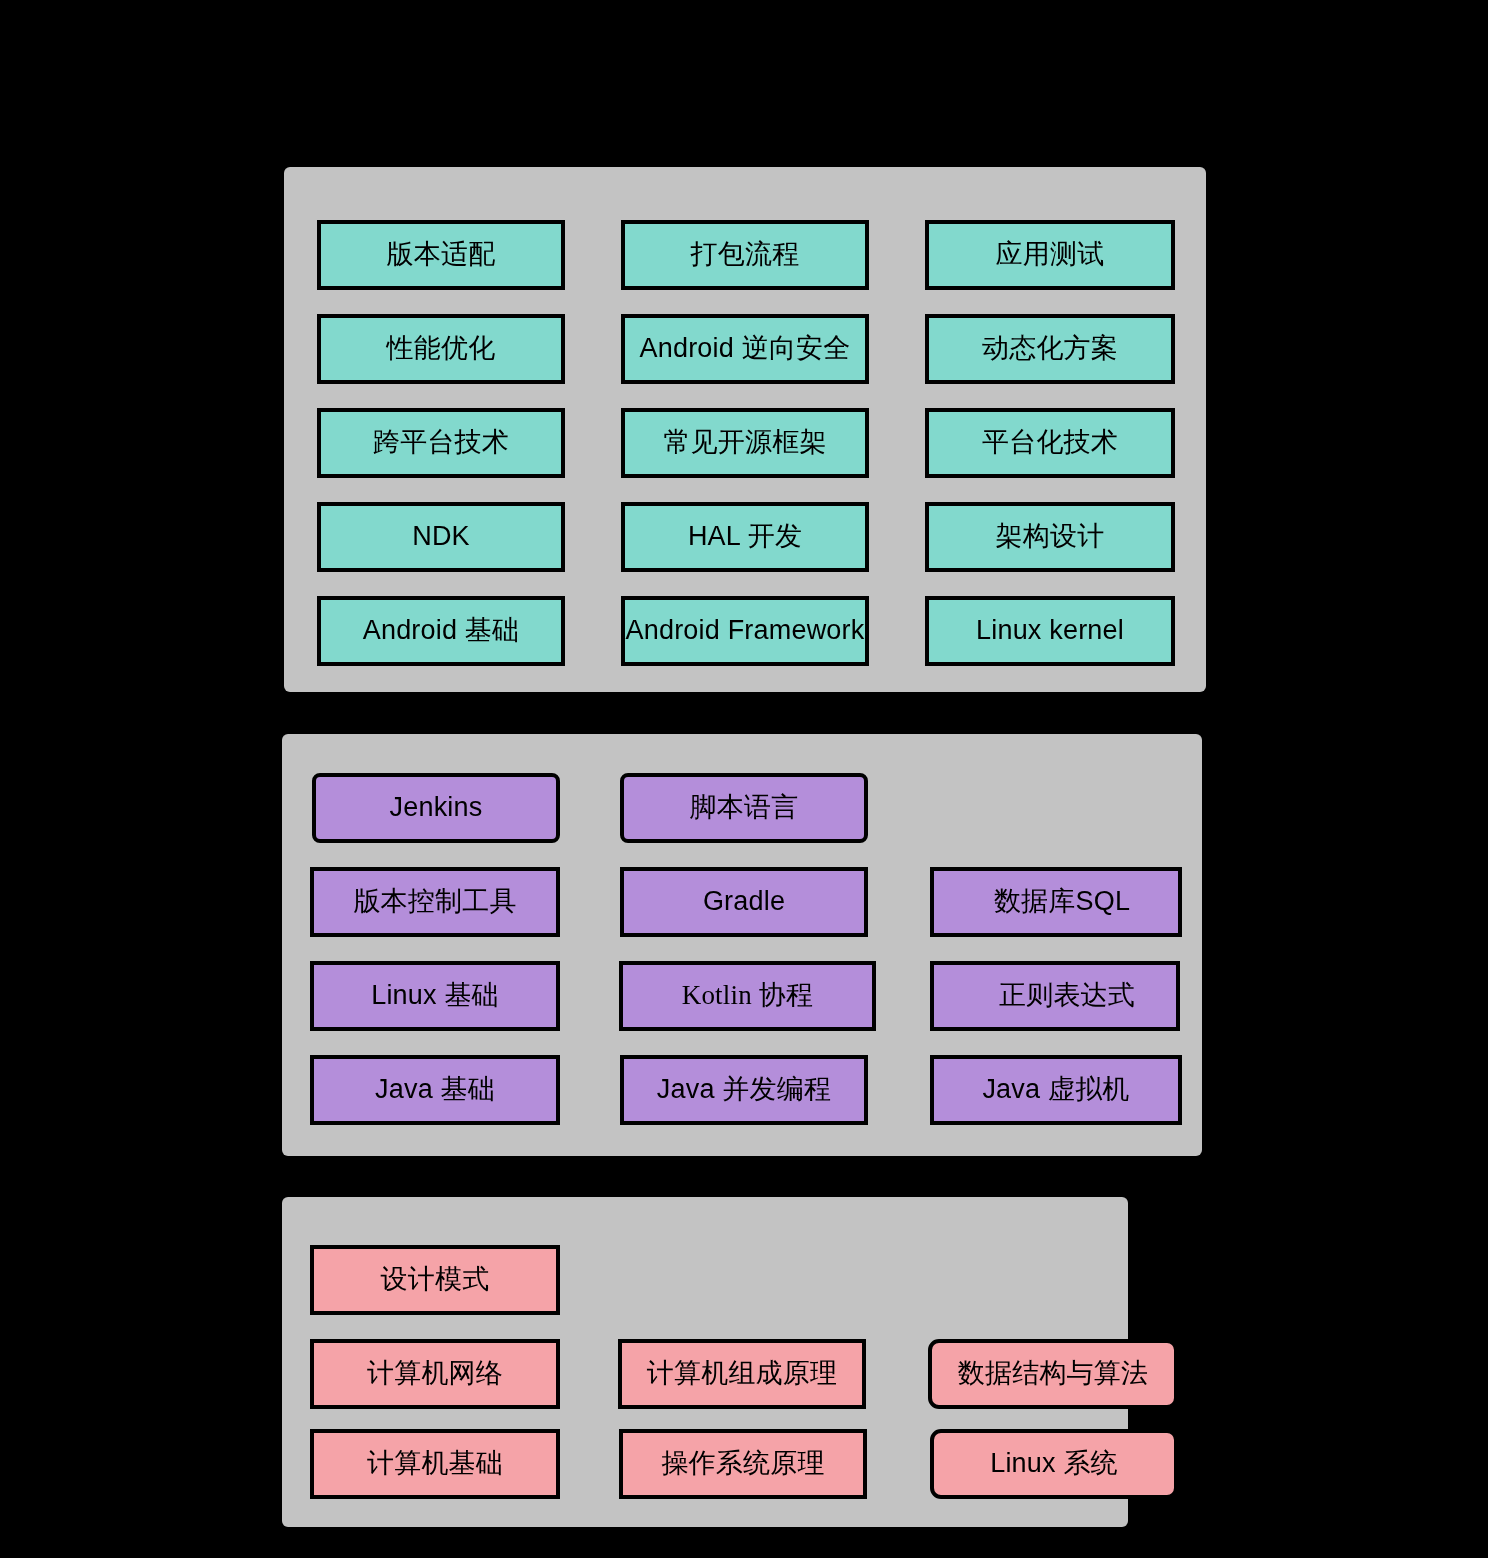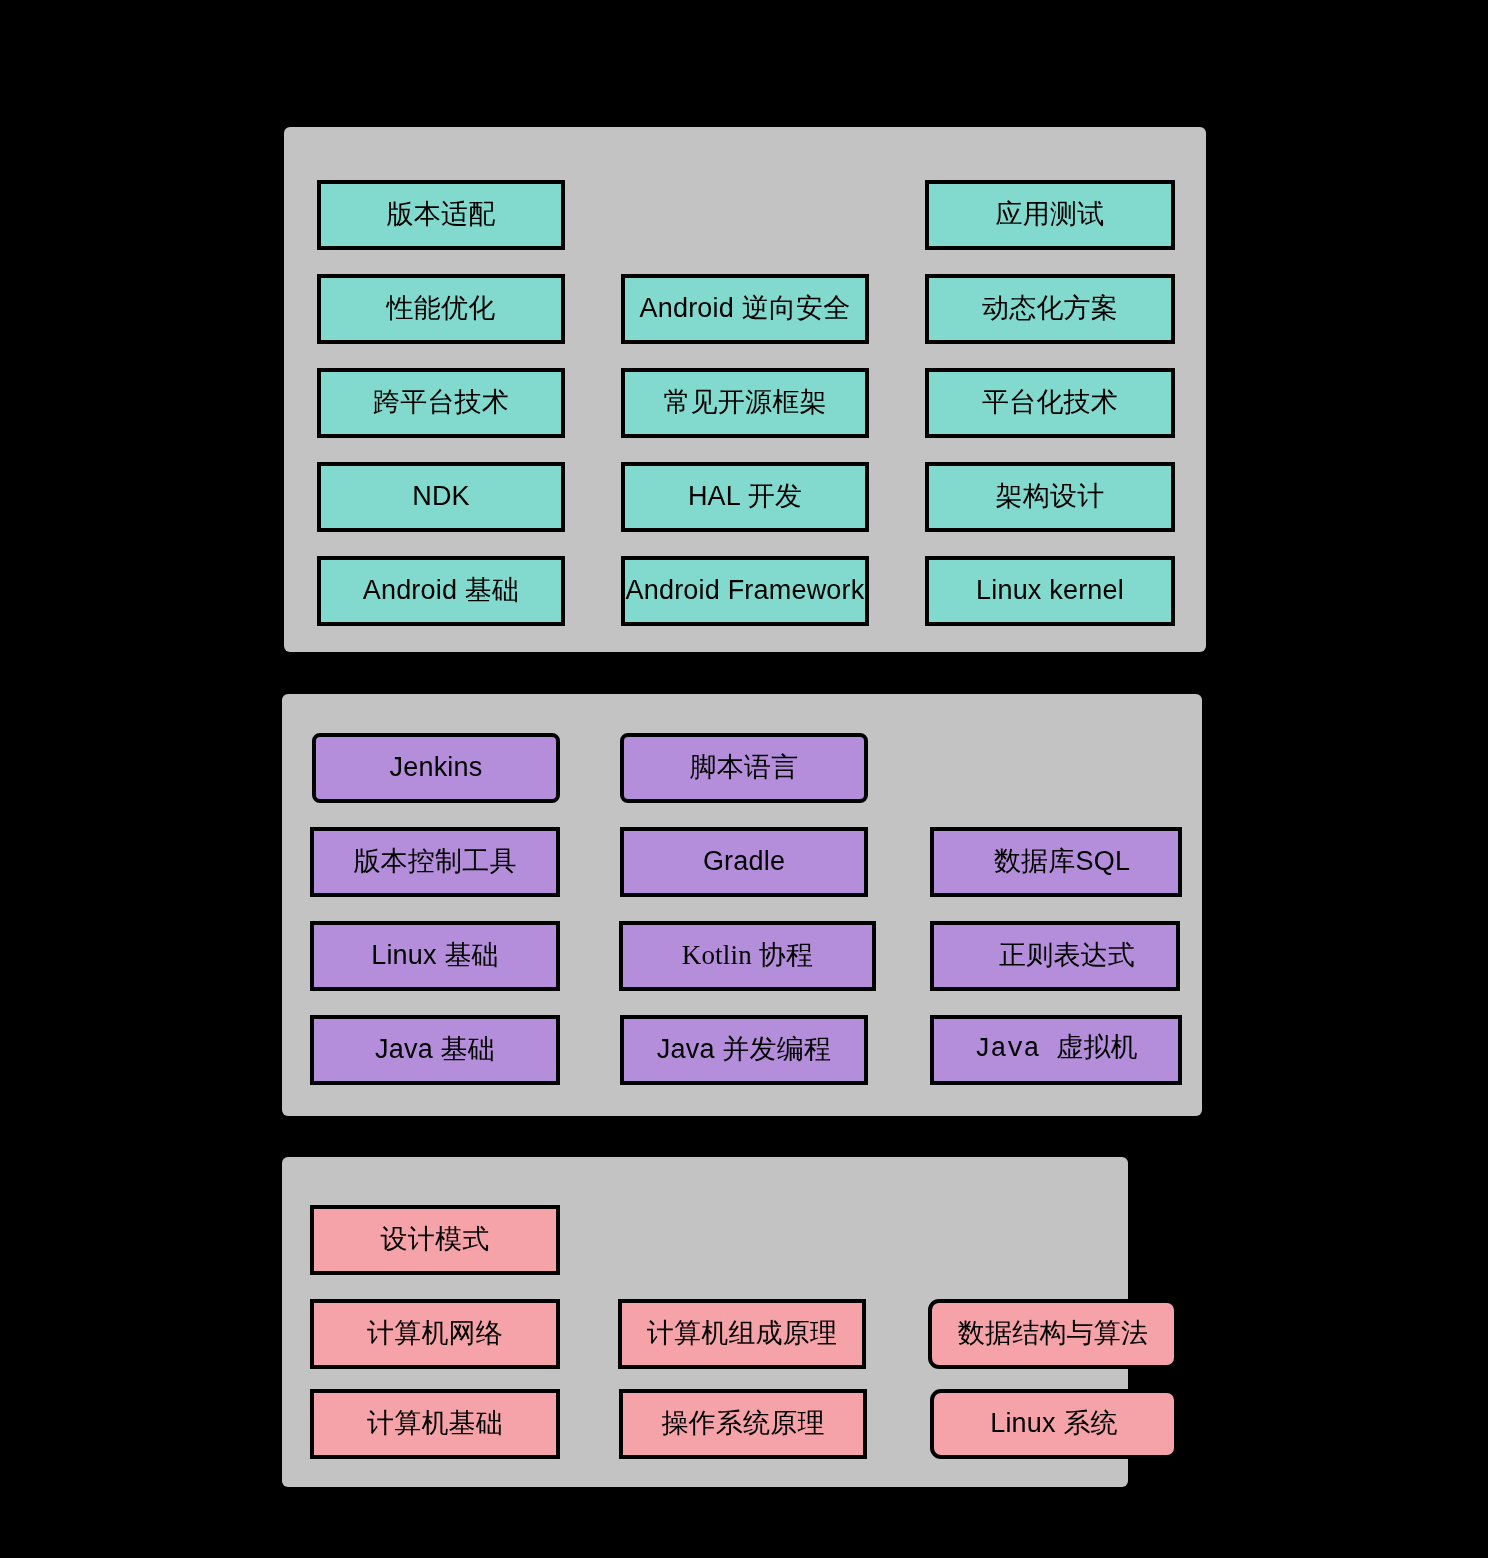--- a/index.html
+++ b/index.html
@@ -17,20 +17,21 @@
   .canvas {
     position: absolute;
     inset: 0;
     background: #000000;
   }
   .group {
     position: absolute;
     background: #C3C3C3;
     border-radius: 6px;
     box-sizing: border-box;
+    margin-top: 40px;
   }
   
   #group-android {
     left: 284px;
     top: 127px;
     width: 922px;
     height: 525px;
   }
   
   #group-tools {
@@ -84,39 +85,40 @@
   .s2.r2 { top: 133px; height: 70px; }
   .s2.r3 { top: 227px; height: 70px; }
   .s2.r4 { top: 321px; height: 70px; }
   
   .s2.r2.c1 { left: 28px; width: 250px; }
   .s2.r3.c1 { left: 28px; width: 250px; }
   .s2.r4.c1 { left: 28px; width: 250px; }
   .s2.r3.c2 { left: 337px; width: 257px; font-family: Liberation Serif, serif; }
   .s2.r2.c3 { left: 648px; width: 252px; padding-left: 12px; }
   .s2.r3.c3 { left: 648px; width: 250px; padding-left: 24px; }
-  .s2.r4.c3 { left: 648px; width: 252px; font-family: Liberation Mono, monospace; }
+  .s2.r4.c3 { left: 648px; width: 252px; }
 
   
   .s3.c1 { left: 28px;  width: 250px; }
   .s3.c2 { left: 336px; width: 248px; }
   .s3.c3 { left: 646px; width: 250px; border-radius: 11px; }
   .s3.r1 { top: 48px;  height: 70px; }
   .s3.r2 { top: 142px; height: 70px; }
   .s3.r3 { top: 232px; height: 70px; }
   .s3.r3.c2 { left: 337px; width: 248px; }
   .s3.r3.c3 { left: 648px; width: 248px; }
 </style>
 </head>
 <body>
 
 <div class="canvas">
 
   <div class="group" id="group-android">
     <div class="node teal s1 r1 c1">版本适配</div>
+    <div class="node teal s1 r1 c2">打包流程</div>
     <div class="node teal s1 r1 c3">应用测试</div>
 
     <div class="node teal s1 r2 c1">性能优化</div>
     <div class="node teal s1 r2 c2">Android 逆向安全</div>
     <div class="node teal s1 r2 c3">动态化方案</div>
 
     <div class="node teal s1 r3 c1">跨平台技术</div>
     <div class="node teal s1 r3 c2">常见开源框架</div>
     <div class="node teal s1 r3 c3">平台化技术</div>
 

